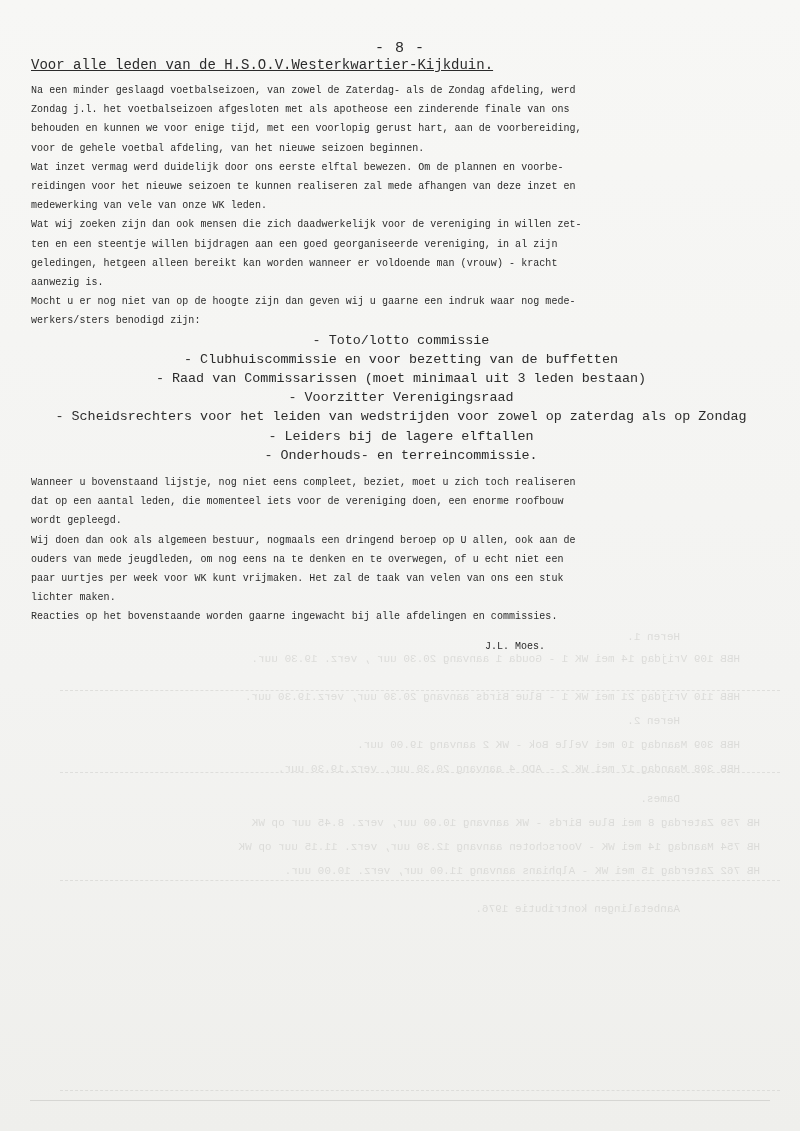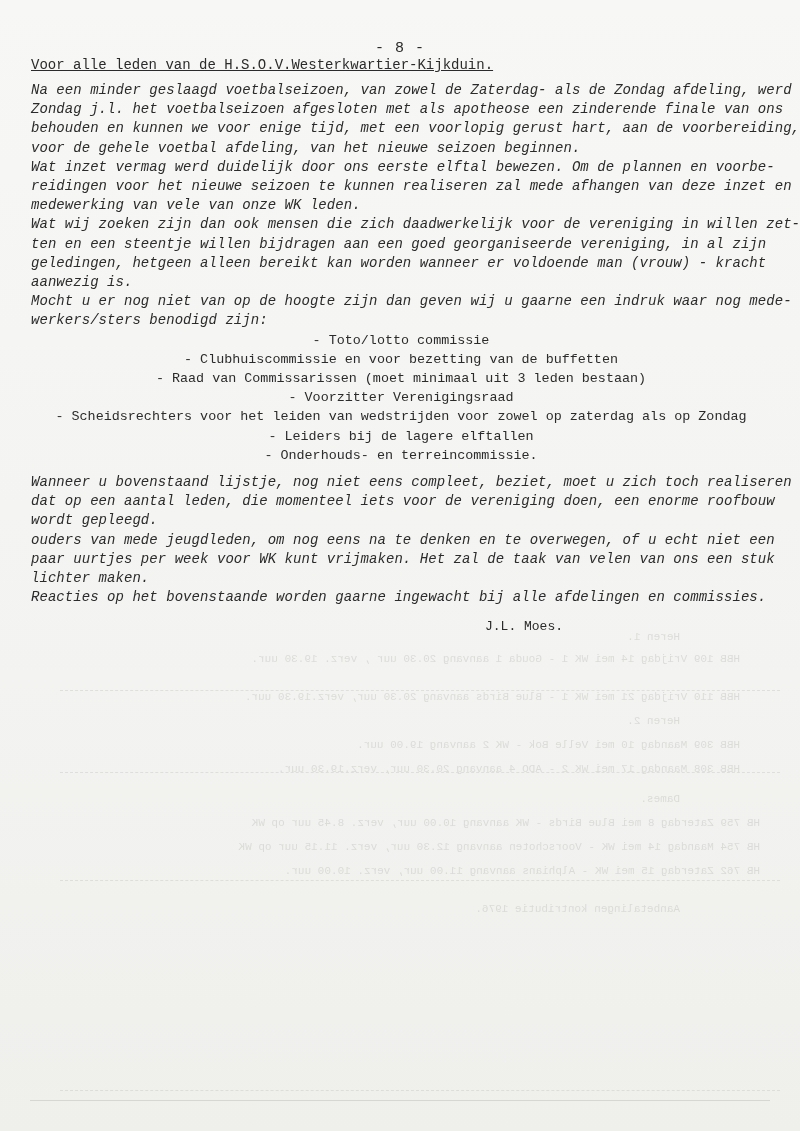--- a/index.html
+++ b/index.html
@@ -22,25 +22,25 @@
     .bleed .rule { position: absolute; left: 20px; right: 60px; border-top: 1px dashed #cfcfcc; }
     .page-number {
       position: absolute; top: 40px; left: 0; width: 800px; text-align: center;
       font-size: 15px; letter-spacing: 1px;
     }
     .content { position: absolute; left: 31px; top: 56px; width: 740px; }
     .title {
       font-size: 14px; line-height: 19px; text-decoration: underline;
       text-decoration-style: solid; margin-bottom: 6px; white-space: nowrap;
     }
-    .line { font-size: 14px; line-height: 19.2px; white-space: pre; letter-spacing: 0.05px; font-style: italic; }
+    .line { font-size: 10px; line-height: 19.2px; white-space: pre; letter-spacing: 0.05px; }
     .list-item { font-size: 13.4px; line-height: 19.2px; white-space: pre; text-align: center; }
     .gap { height: 8px; }
     .signature {
-      font-size: 13px; line-height: 19px; margin-top: 10px; margin-left: 454px; white-space: pre;
+      font-size: 10px; line-height: 19px; margin-top: 10px; margin-left: 454px; white-space: pre;
     }
     .separator {
       position: absolute; left: 30px; width: 740px; border-top: 1px solid #d6d6d3;
     }
   </style>
 </head>
 <body>
 
 <div class="page">
 
@@ -104,20 +104,21 @@
 
     <div class="gap"></div>
 
     <div>
       <div class="line">Wanneer u bovenstaand lijstje, nog niet eens compleet, beziet, moet u zich toch realiseren</div>
       <div class="line">dat op een aantal leden, die momenteel iets voor de vereniging doen, een enorme roofbouw</div>
       <div class="line">wordt gepleegd.</div>
     </div>
 
     <div>
+      <div class="line">Wij doen dan ook als algemeen bestuur, nogmaals een dringend beroep op U allen, ook aan de</div>
       <div class="line">ouders van mede jeugdleden, om nog eens na te denken en te overwegen, of u echt niet een</div>
       <div class="line">paar uurtjes per week voor WK kunt vrijmaken. Het zal de taak van velen van ons een stuk</div>
       <div class="line">lichter maken.</div>
     </div>
 
     <div>
       <div class="line">Reacties op het bovenstaande worden gaarne ingewacht bij alle afdelingen en commissies.</div>
     </div>
 
     <div class="signature">J.L. Moes.</div>

